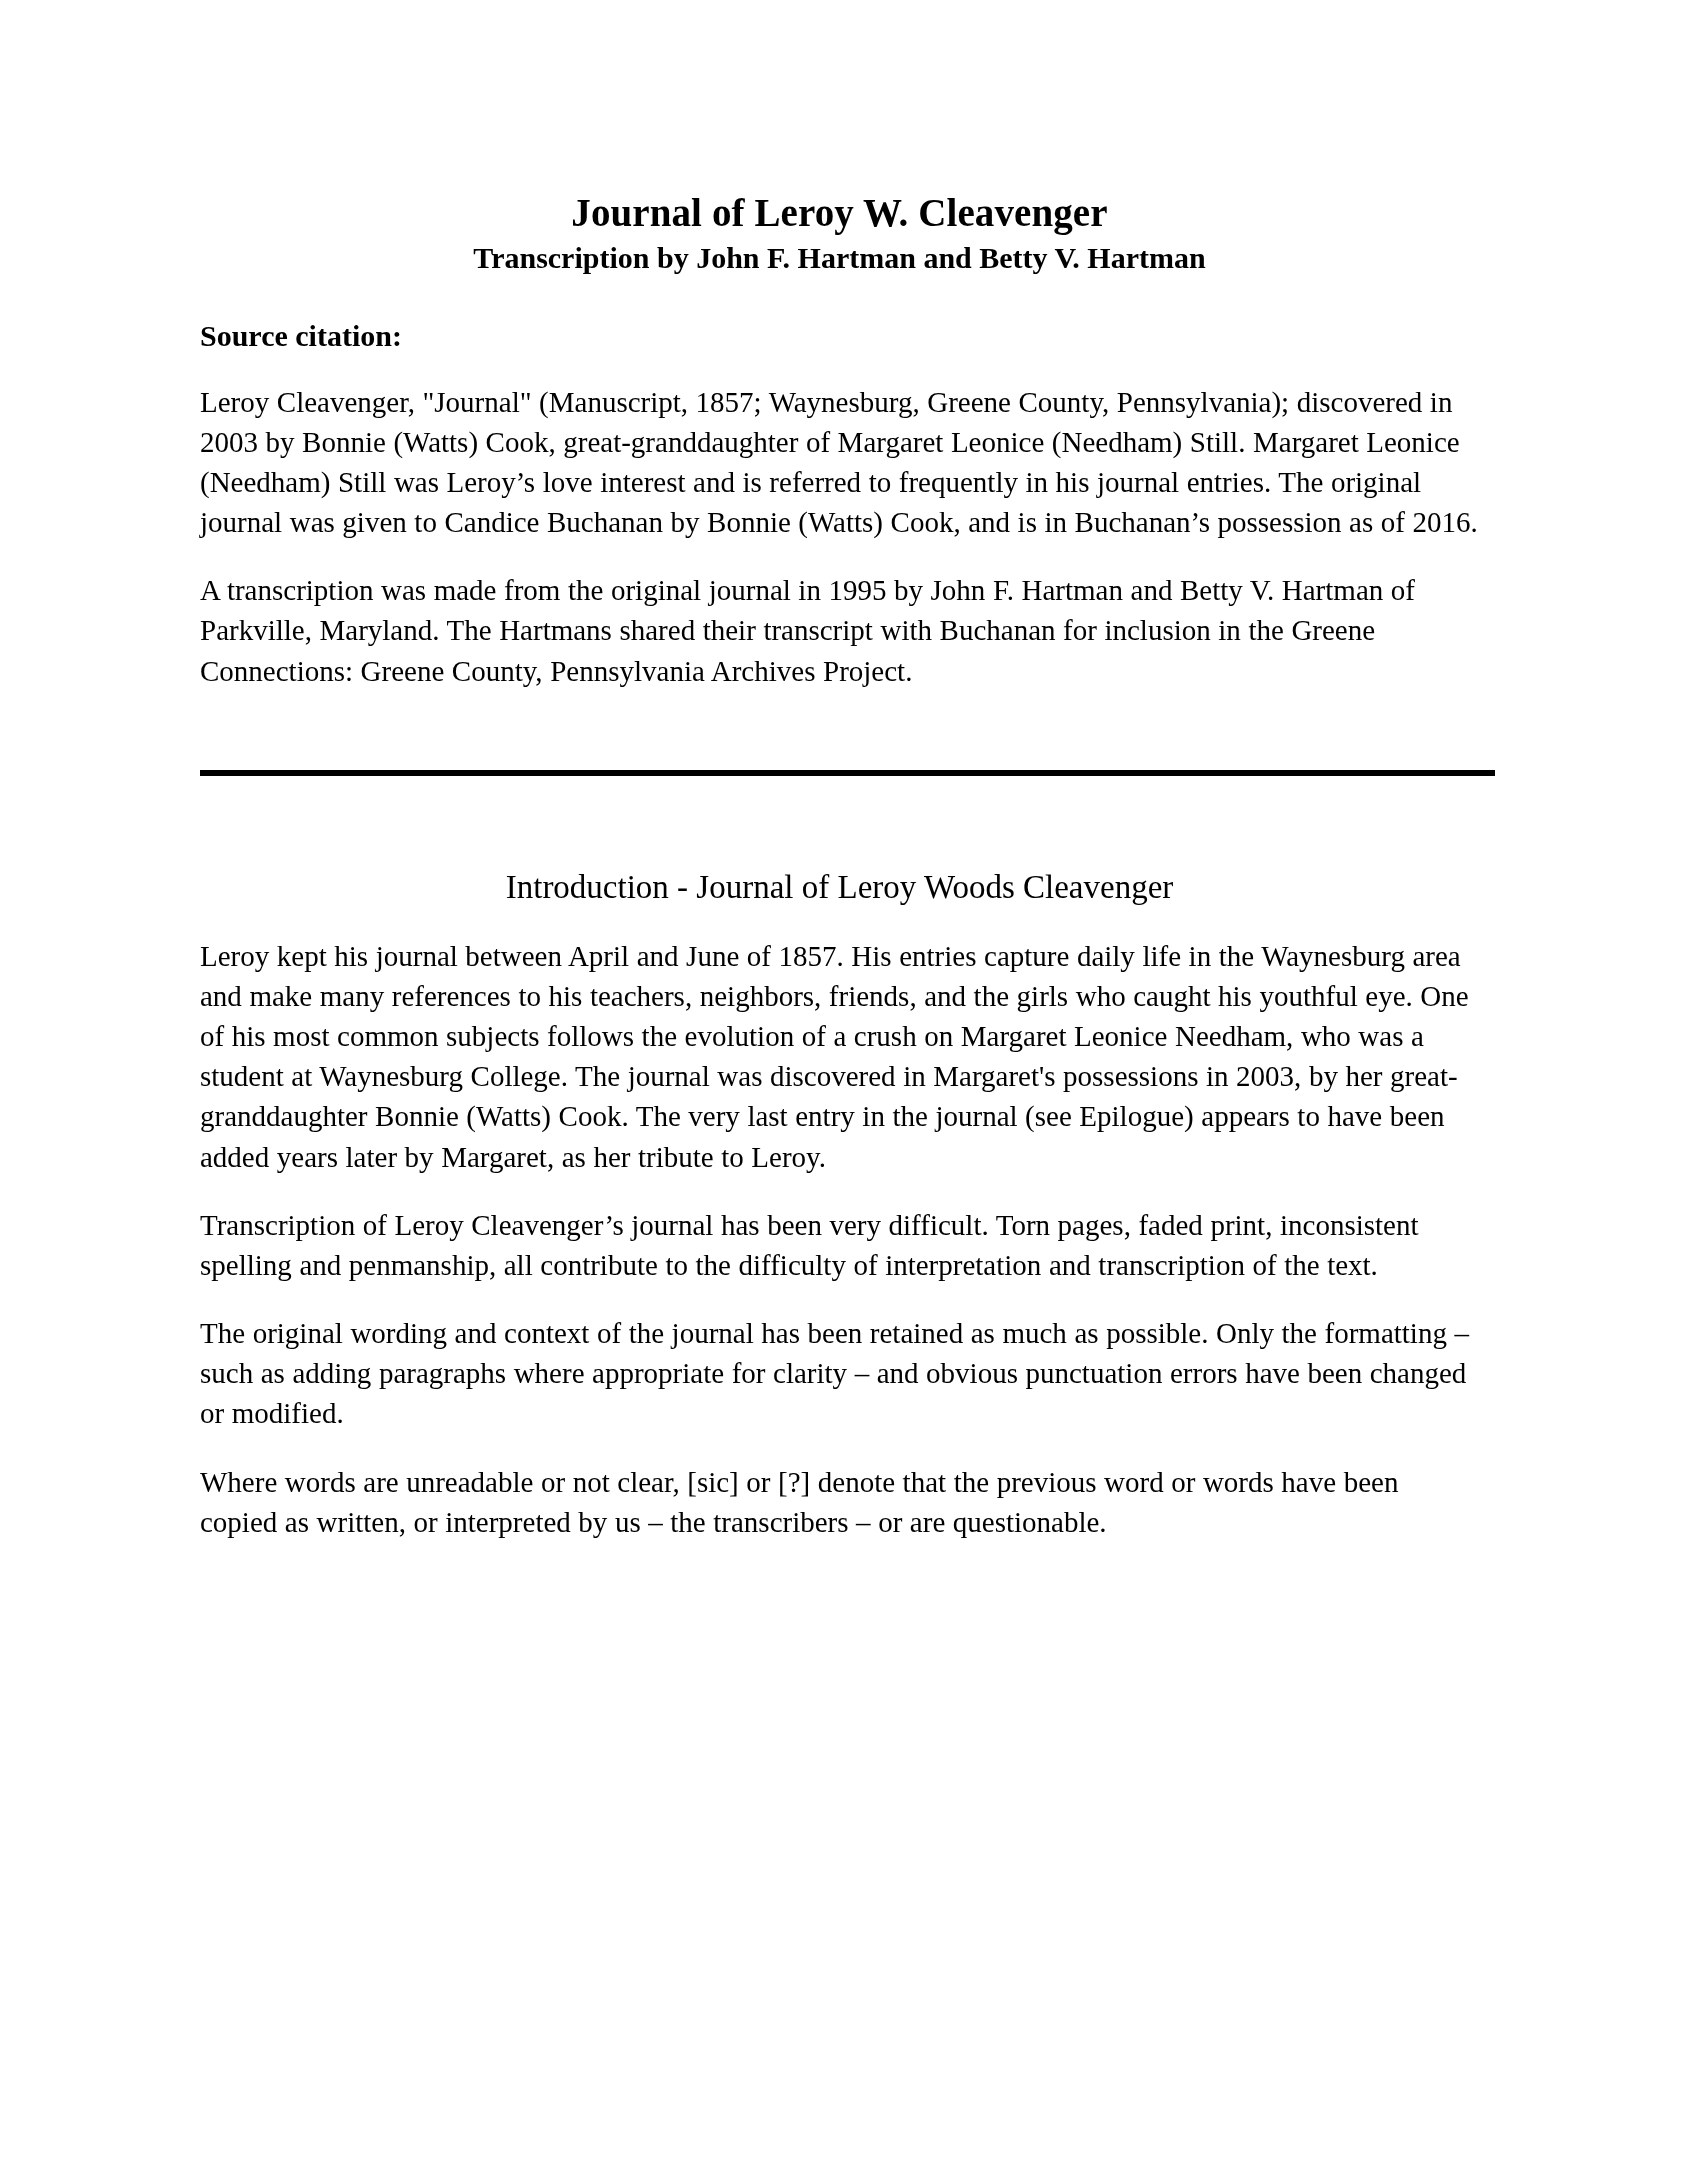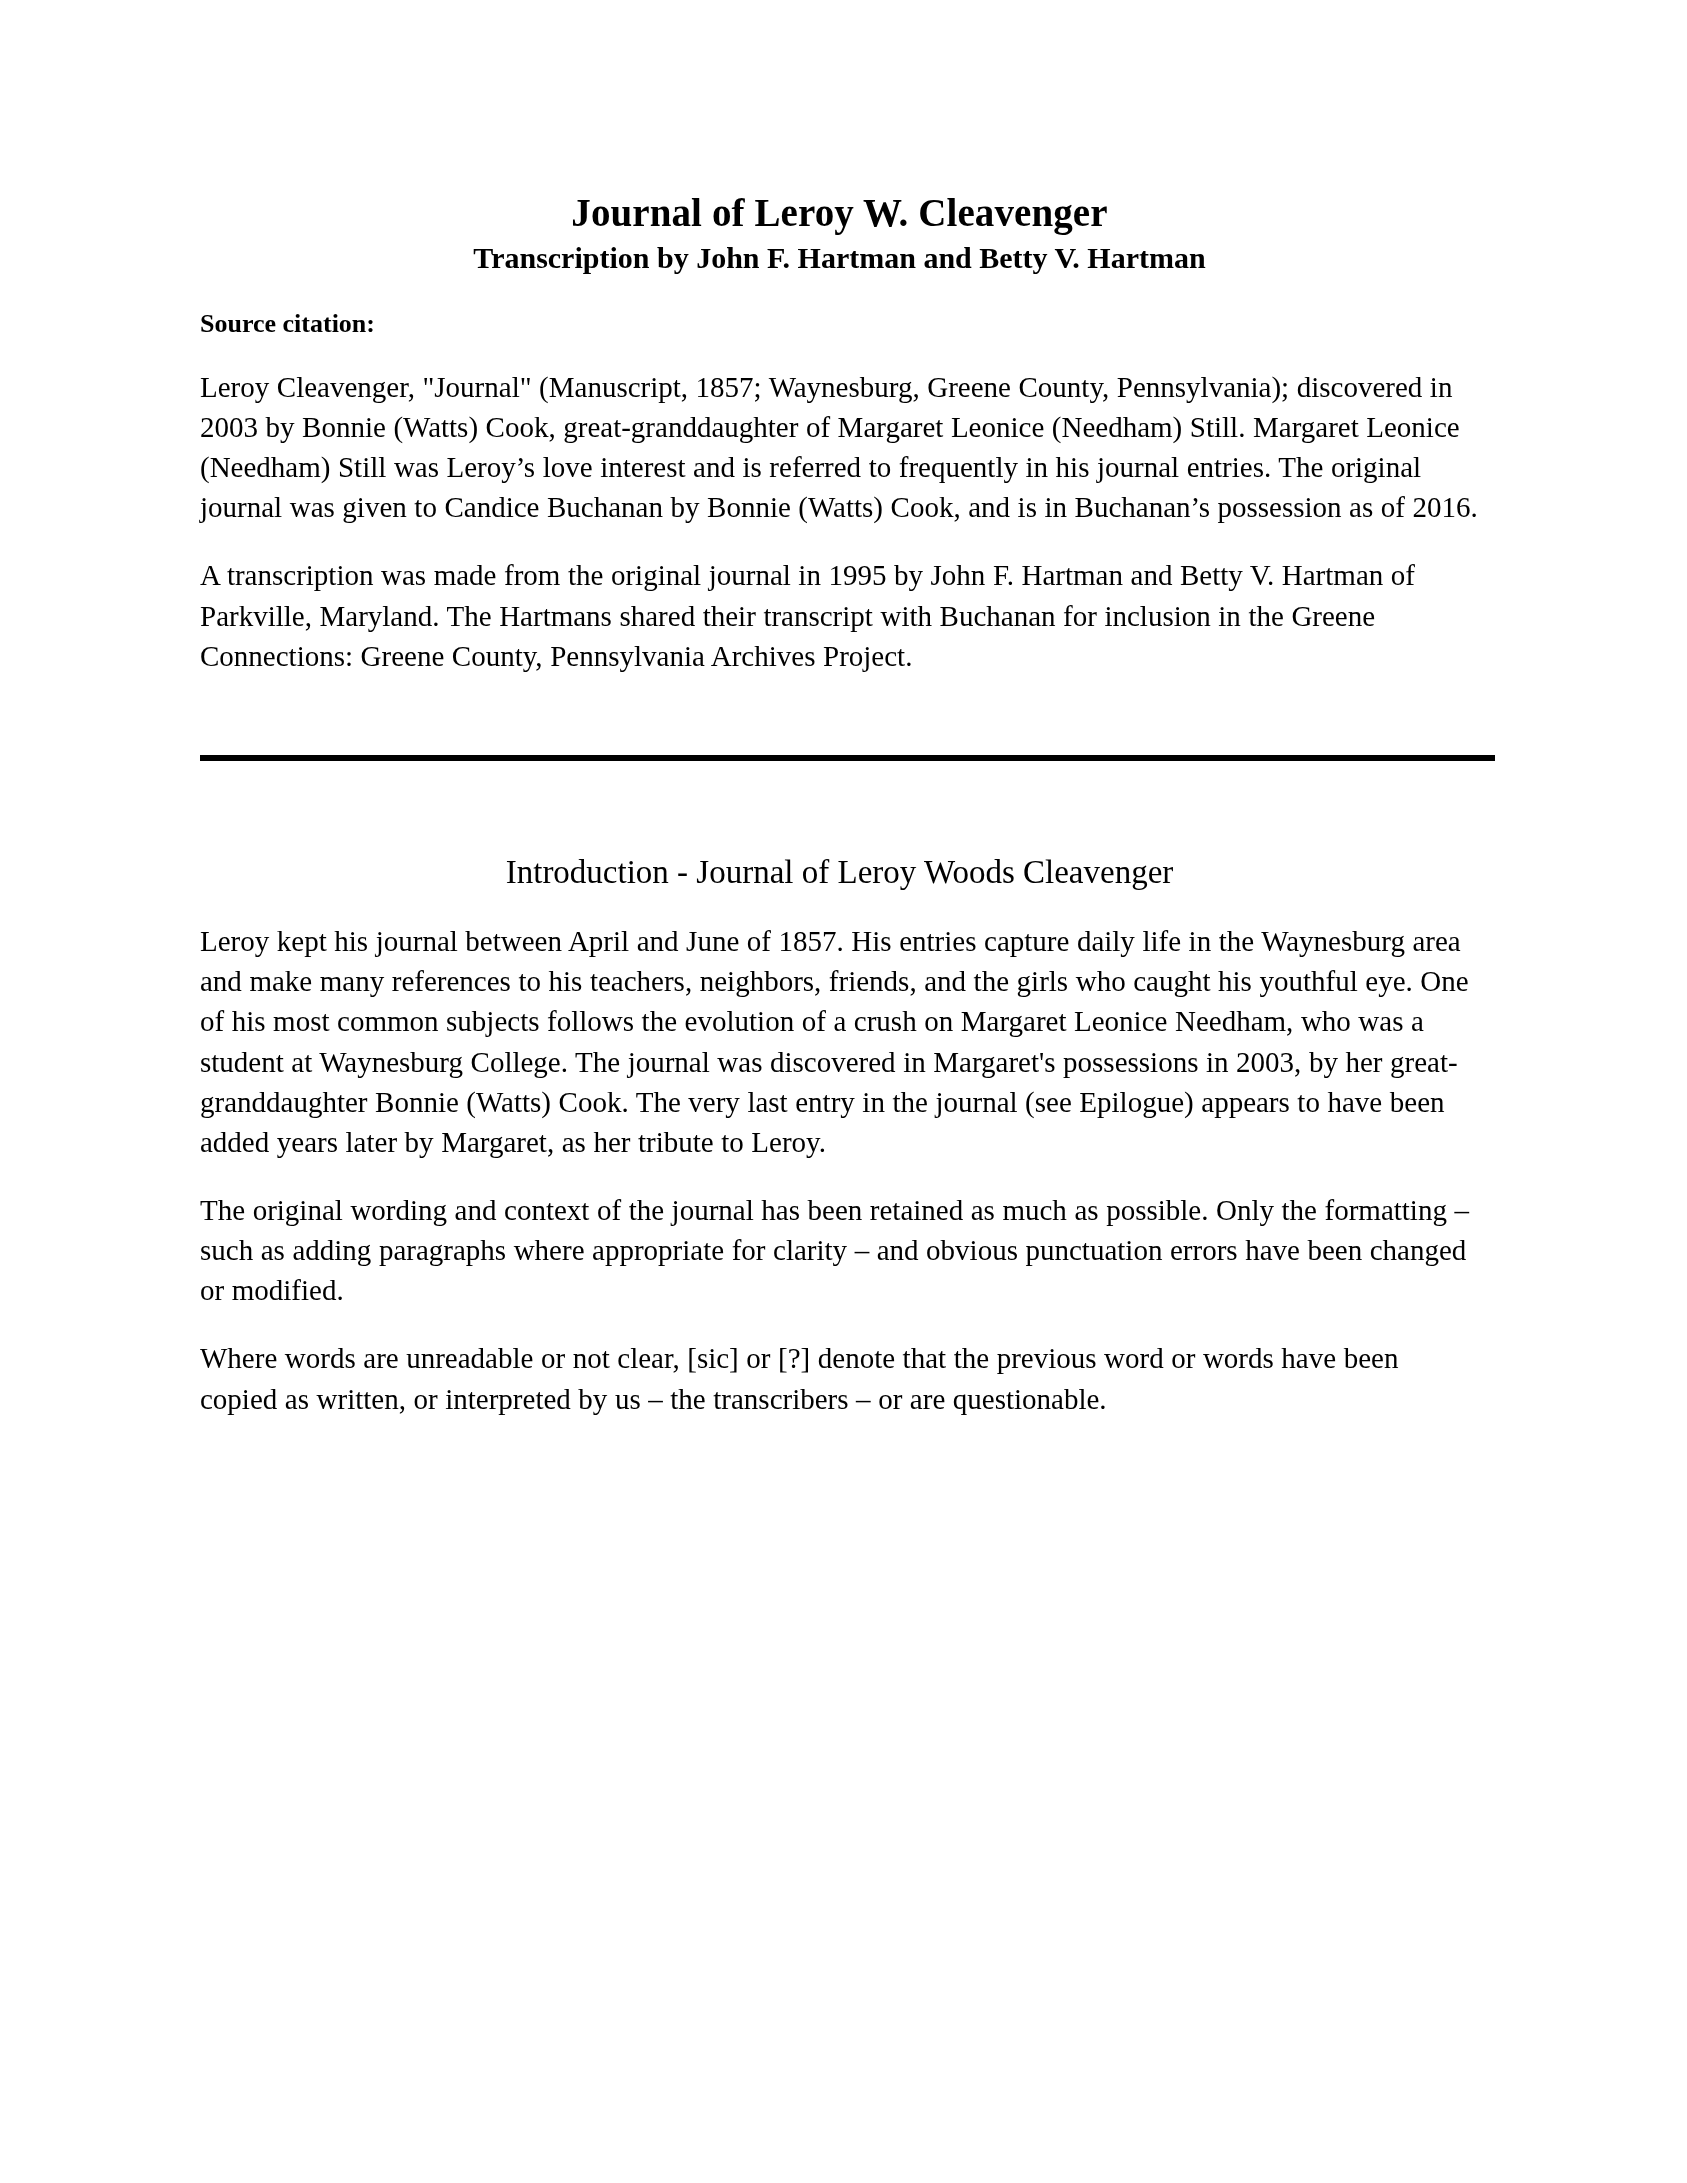--- a/index.html
+++ b/index.html
@@ -42,24 +42,24 @@
   }
   .doc-subtitle {
     font-size: 30px;
     font-weight: bold;
     line-height: 1.18;
     margin: 5.6px 0 0 0;
   }
 
   
   .section-label {
-    font-size: 26px;
+    font-size: 30px;
     font-weight: bold;
     line-height: 1.2;
-    margin: 32px 0 0 0;
+    margin: 42px 0 0 0;
   }
 
   
   p.body {
     font-size: 29px;
     line-height: 1.385;
     margin: 28px 0 0 0;
     text-align: left;
     word-spacing: 0.3px;
   }
@@ -110,20 +110,21 @@
 
     <div class="divider-wrap">
       <div class="divider-rule"></div>
     </div>
 
     <h3 class="center-heading intro-heading">Introduction - Journal of Leroy Woods Cleavenger</h3>
 
     <p class="body">Leroy kept his journal between April and June of 1857. His entries capture daily life in the Waynesburg area and make many references to his teachers, neighbors, friends, and the girls who caught his youthful eye. One of his most common subjects follows the evolution of a crush on Margaret Leonice Needham, who was a student at Waynesburg College. The journal was discovered in Margaret's possessions in 2003, by her great-granddaughter Bonnie (Watts) Cook. The very last entry in the journal (see Epilogue) appears to have been added years later by Margaret, as her tribute to Leroy.</p>
 
 
+    <p class="body">Transcription of Leroy Cleavenger’s journal has been very difficult. Torn pages, faded print, inconsistent spelling and penmanship, all contribute to the difficulty of interpretation and transcription of the text.</p>
 
     <p class="body">The original wording and context of the journal has been retained as much as possible. Only the formatting – such as adding paragraphs where appropriate for clarity – and obvious punctuation errors have been changed or modified.</p>
 
     <p class="body">Where words are unreadable or not clear, [sic] or [?] denote that the previous word or words have been copied as written, or interpreted by us – the transcribers – or are questionable.</p>
 
   </div>
 </div>
 
 
 </body></html>

